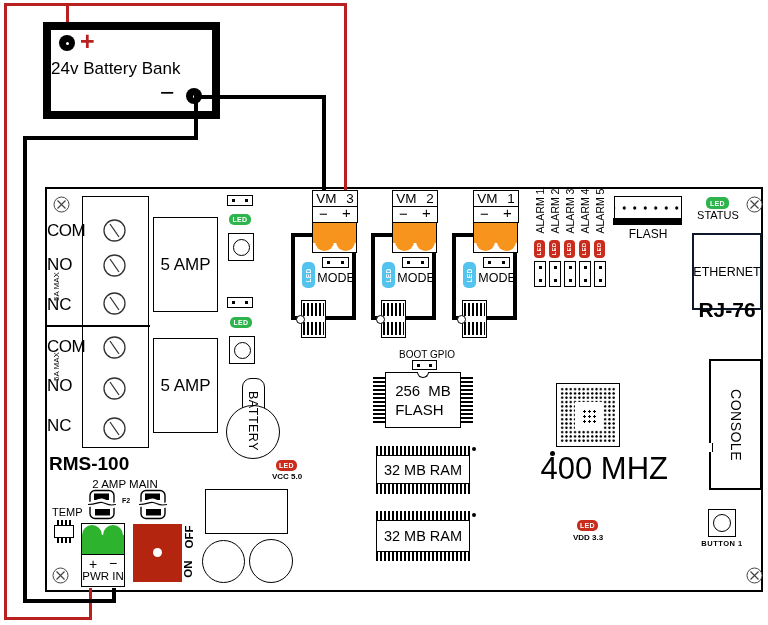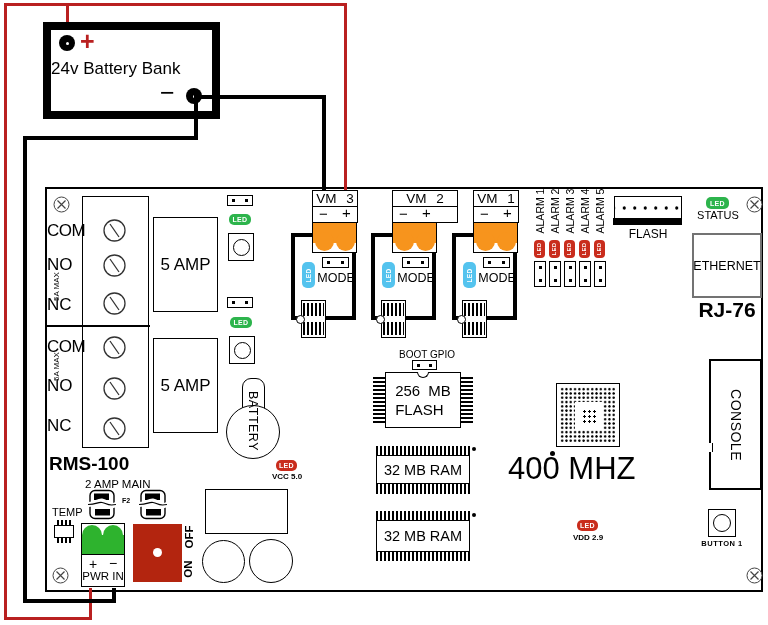--- a/index.html
+++ b/index.html
@@ -162,21 +162,21 @@
     </div>
   <div class="a jmp" style="left:322px;top:257px;width:27px;height:11px"></div>
   <div class="a" style="left:316px;top:271px;width:40px;text-align:center;font-size:12.5px">MODE</div>
 
   <div class="a" style="left:371px;top:233px;width:65px;height:87px;border:4px solid #000;background:#fff"></div>
   <div class="a box" style="left:381px;top:300px;width:25px;height:38px">
       <div class="vstripes" style="position:absolute;left:1px;top:2px;width:21px;height:13px"></div>
       <div class="vstripes" style="position:absolute;left:1px;top:21px;width:21px;height:13px"></div>
       <div style="position:absolute;left:-6px;top:14px;width:9px;height:9px;border:1px solid #000;border-radius:50%;background:#fff"></div>
     </div>
-  <div class="a box" style="left:392px;top:190px;width:66px;height:33px">
+  <div class="a box" style="left:392px;top:190px;width:46px;height:33px">
       <div style="height:16px;border-bottom:1px solid #000;text-align:center;font-size:13.5px;word-spacing:6px">VM 2</div>
       <span style="position:absolute;left:6px;top:14px;font-size:15px">−</span>
       <span style="position:absolute;left:29px;top:13px;font-size:15px">+</span>
     </div>
   <div class="a box" style="left:392px;top:222px;width:45px;height:31px;overflow:hidden">
       <div class="orange-fill"></div>
       <div class="scal" style="left:2px"></div>
       <div class="scal" style="left:23px"></div>
     </div>
   <div class="a badge badge-b fc" style="left:382px;top:262px;width:13px;height:26px;border-radius:5px">
@@ -245,21 +245,21 @@
 
   <div class="a box" style="left:614px;top:196px;width:68px;height:23px">
       <div class="gpio-dots" style="width:100%;height:100%"></div>
     </div>
   <div class="a" style="left:613px;top:218px;width:69px;height:7px;background:#000"></div>
   <div class="a" style="left:620px;top:227px;width:56px;text-align:center;font-size:12px">FLASH</div>
 
   <div class="a badge badge-g fc" style="left:706px;top:197px;width:23px;height:12px">LED</div>
   <div class="a" style="left:695px;top:209px;width:46px;text-align:center;font-size:11px">STATUS</div>
 
-  <div class="a fc" style="left:692px;top:233px;width:70px;height:65px;border:2px solid #737373;background:#fff;font-size:12.5px">ETHERNET</div>
+  <div class="a fc" style="left:692px;top:233px;width:70px;height:77px;border:2px solid #0f172a;background:#fff;font-size:12.5px">ETHERNET</div>
   <div class="a" style="left:692px;top:298px;width:70px;text-align:center;font-size:21px;font-weight:bold">RJ-76</div>
 
   <div class="a" style="left:392px;top:349px;width:70px;text-align:center;font-size:10px">BOOT GPIO</div>
   <div class="a jmp" style="left:412px;top:360px;width:25px;height:10px"></div>
   <div class="a hstripes" style="left:373px;top:377px;width:12px;height:48px"></div>
   <div class="a hstripes" style="left:461px;top:377px;width:12px;height:48px"></div>
   <div class="a box fc pre" style="left:385px;top:372px;width:76px;height:56px;font-size:15px;word-spacing:4px;line-height:1.3">256 MB
 FLASH</div>
   <div class="a" style="left:417px;top:372px;width:12px;height:6px;border:1px solid #000;border-top:none;border-radius:0 0 8px 8px;background:#fff"></div>
 
@@ -271,24 +271,24 @@
   <div class="a vstripes" style="left:376px;top:551px;width:94px;height:10px"></div>
   <div class="a box fc" style="left:376px;top:520px;width:94px;height:32px;font-size:14.5px">32 MB RAM</div>
   <div class="a dotpx" style="left:472px;top:513px;width:4px;height:4px"></div>
 
   <div class="a" style="left:556px;top:383px;width:64px;height:64px;border:1.5px solid #000;padding:3px;background:#fff">
       <div class="bga-dots"></div>
       <div style="position:absolute;left:18px;top:18px;width:28px;height:28px;background:#fff"></div>
       <div style="position:absolute;left:25px;top:25px;width:14px;height:14px;background-image:radial-gradient(circle,#000 1px,transparent 1.35px);background-size:5px 5px"></div>
     </div>
   <div class="a dotpx" style="left:550px;top:451px"></div>
-  <div class="a" style="left:508px;top:451px;width:160px;text-align:left;font-size:31px">400 MHZ</div>
+  <div class="a" style="left:508px;top:451px;width:160px;text-align:right;font-size:31px">400 MHZ</div>
 
   <div class="a badge fc" style="left:577px;top:520px;width:21px;height:11px">LED</div>
-  <div class="a" style="left:567px;top:533px;width:42px;text-align:center;font-size:8px;font-weight:bold">VDD 2.9</div>
+  <div class="a" style="left:567px;top:533px;width:42px;text-align:center;font-size:8px;font-weight:bold">VDD 3.3</div>
 
   <div class="a" style="left:709px;top:359px;width:53px;height:131px;border:2px solid #000;background:#fff"></div>
   <div class="a fc" style="left:709px;top:359px;width:53px;height:131px">
       <span class="rcw" style="font-size:14px;letter-spacing:0.5px">CONSOLE</span>
     </div>
   <div class="a" style="left:706px;top:443px;width:7px;height:9px;background:#fff;border-right:1.5px solid #000"></div>
 
   <div class="a box fc" style="left:708px;top:509px;width:28px;height:28px">
       <div style="width:18px;height:18px;border:1.5px solid #000;border-radius:50%"></div>
     </div>
@@ -298,21 +298,21 @@
   <div class="a" style="left:226px;top:405px;width:54px;height:54px;border:1.5px solid #000;border-radius:50%;background:#fff"></div>
   <div class="a fc" style="left:239px;top:386px;width:28px;height:70px">
       <span class="rcw" style="font-size:12.5px;letter-spacing:0.5px">BATTERY</span>
     </div>
 
   <div class="a badge fc" style="left:276px;top:460px;width:21px;height:11px">LED</div>
   <div class="a" style="left:266px;top:472px;width:42px;text-align:center;font-size:8px;font-weight:bold">VCC 5.0</div>
 
   <div class="a" style="left:49px;top:453px;font-size:19px;font-weight:bold">RMS-100</div>
 
-  <div class="a" style="left:85px;top:478px;width:80px;font-size:11.5px">2 AMP MAIN</div>
+  <div class="a" style="left:85px;top:478px;width:80px;text-align:center;font-size:11.5px">2 AMP MAIN</div>
   <svg class="a" style="left:88px;top:489px" width="28" height="31">
       <rect x="2" y="1.5" width="24" height="28" rx="5" fill="#fff" stroke="#000" stroke-width="1.4"></rect>
       <rect x="6" y="4.5" width="15" height="6.5" fill="#000"></rect>
       <rect x="7" y="20" width="15" height="6.5" fill="#000"></rect>
       <path d="M0,15.5 C9,15.5 9,11.5 14,12 C20,12.5 19,19.5 28,15.5" stroke="#fff" stroke-width="5" fill="none"></path>
       <path d="M0,15.5 C9,15.5 9,13 14,13.5 C19,14 19,17.5 28,15.5" stroke="#000" stroke-width="1.2" fill="none"></path>
     </svg>
   <div class="a" style="left:118px;top:497px;width:16px;text-align:center;font-size:7px;font-weight:bold">F2</div>
   <svg class="a" style="left:139px;top:489px" width="28" height="31">
       <rect x="2" y="1.5" width="24" height="28" rx="5" fill="#fff" stroke="#000" stroke-width="1.4"></rect>

